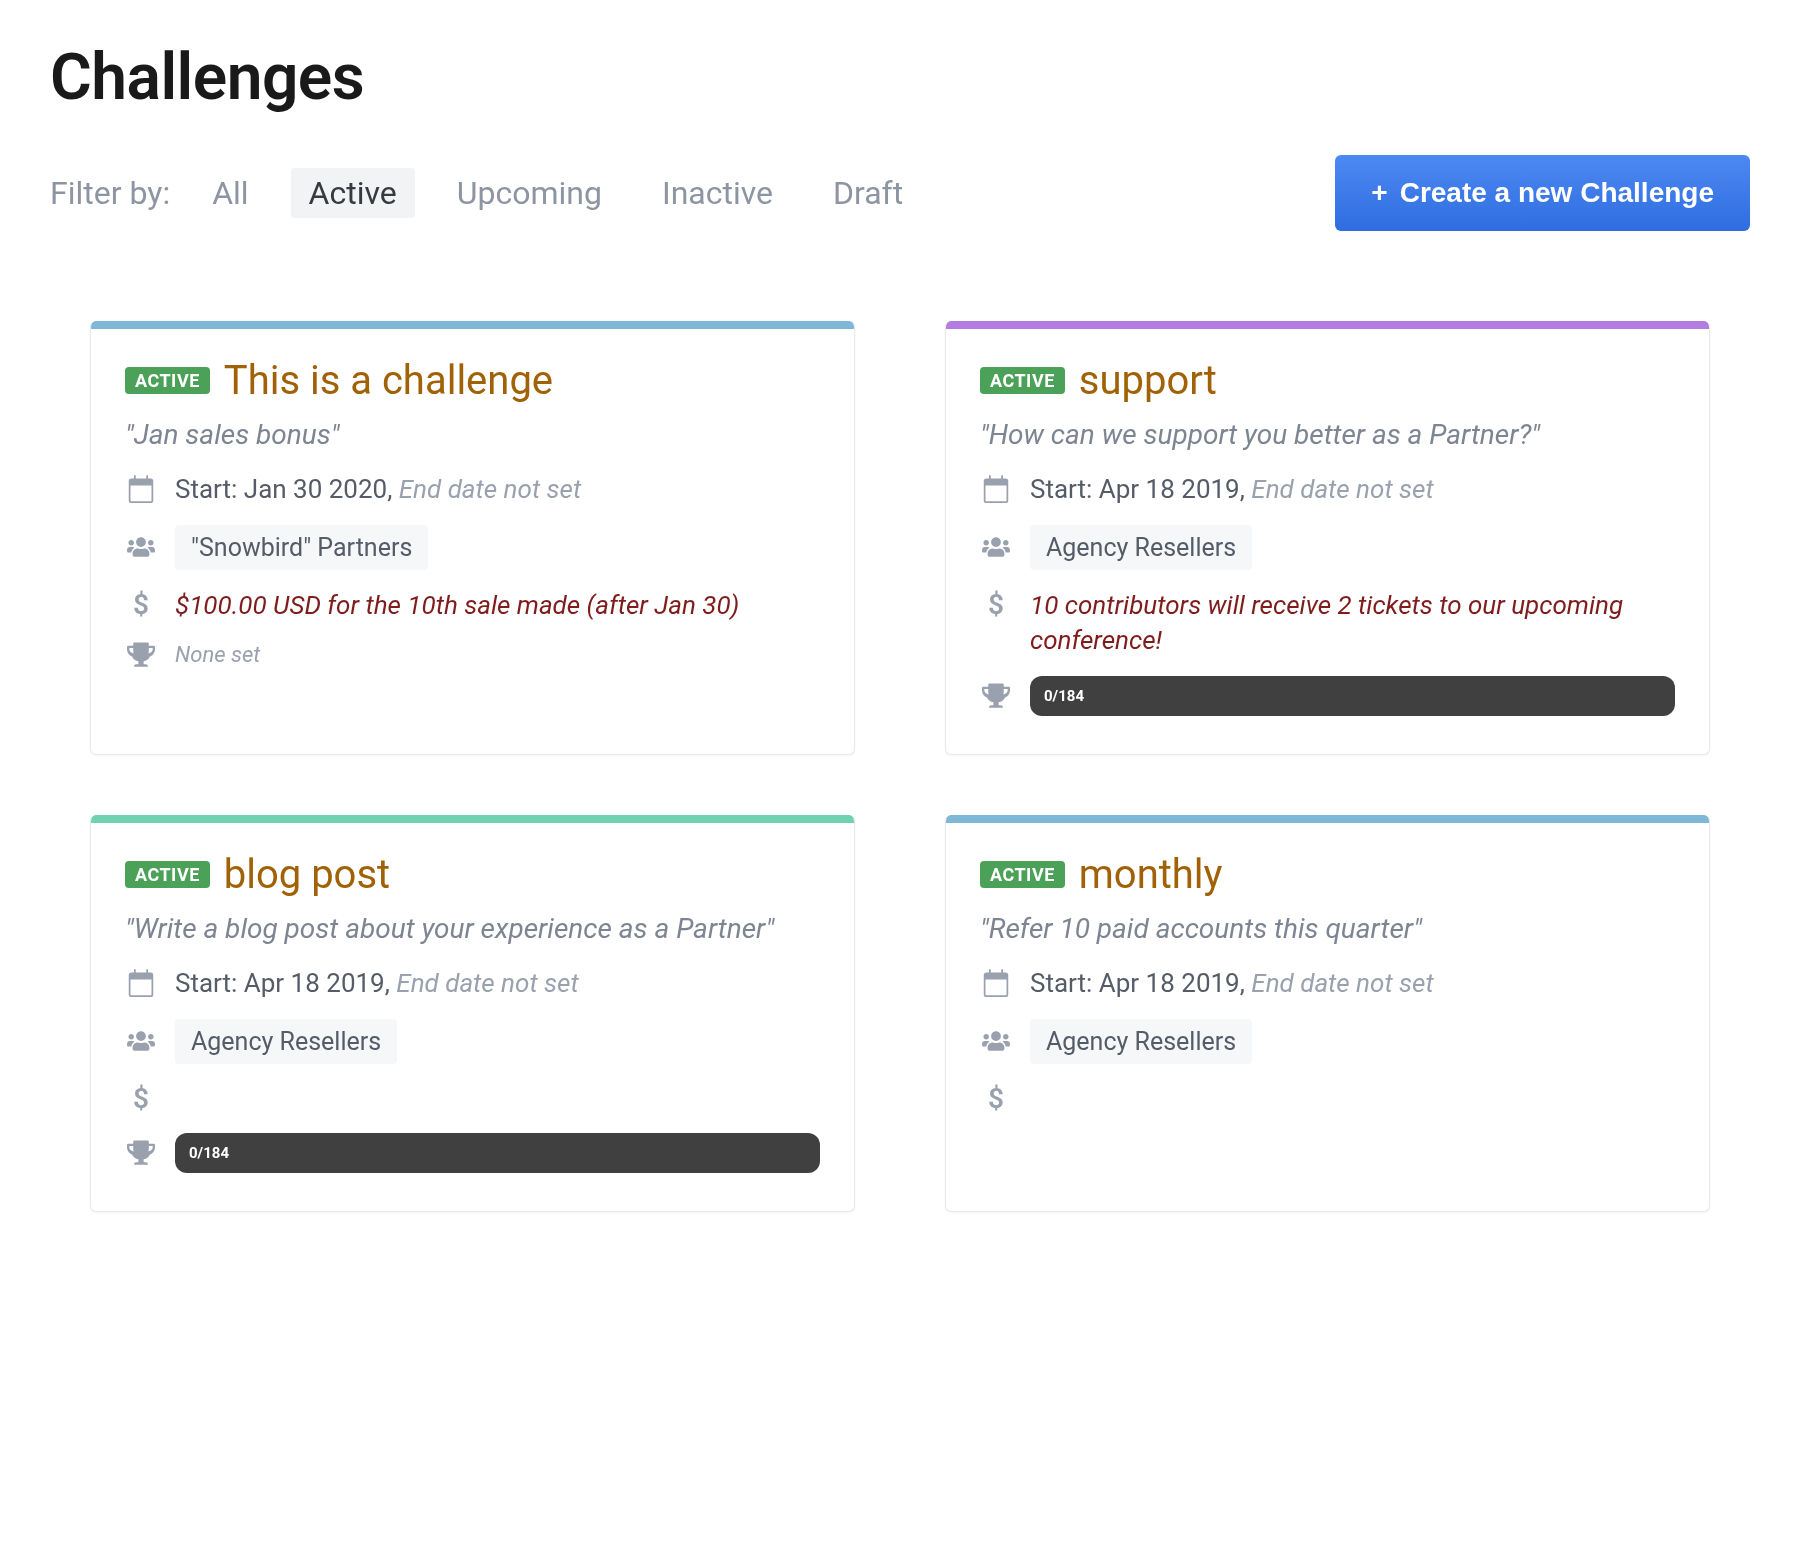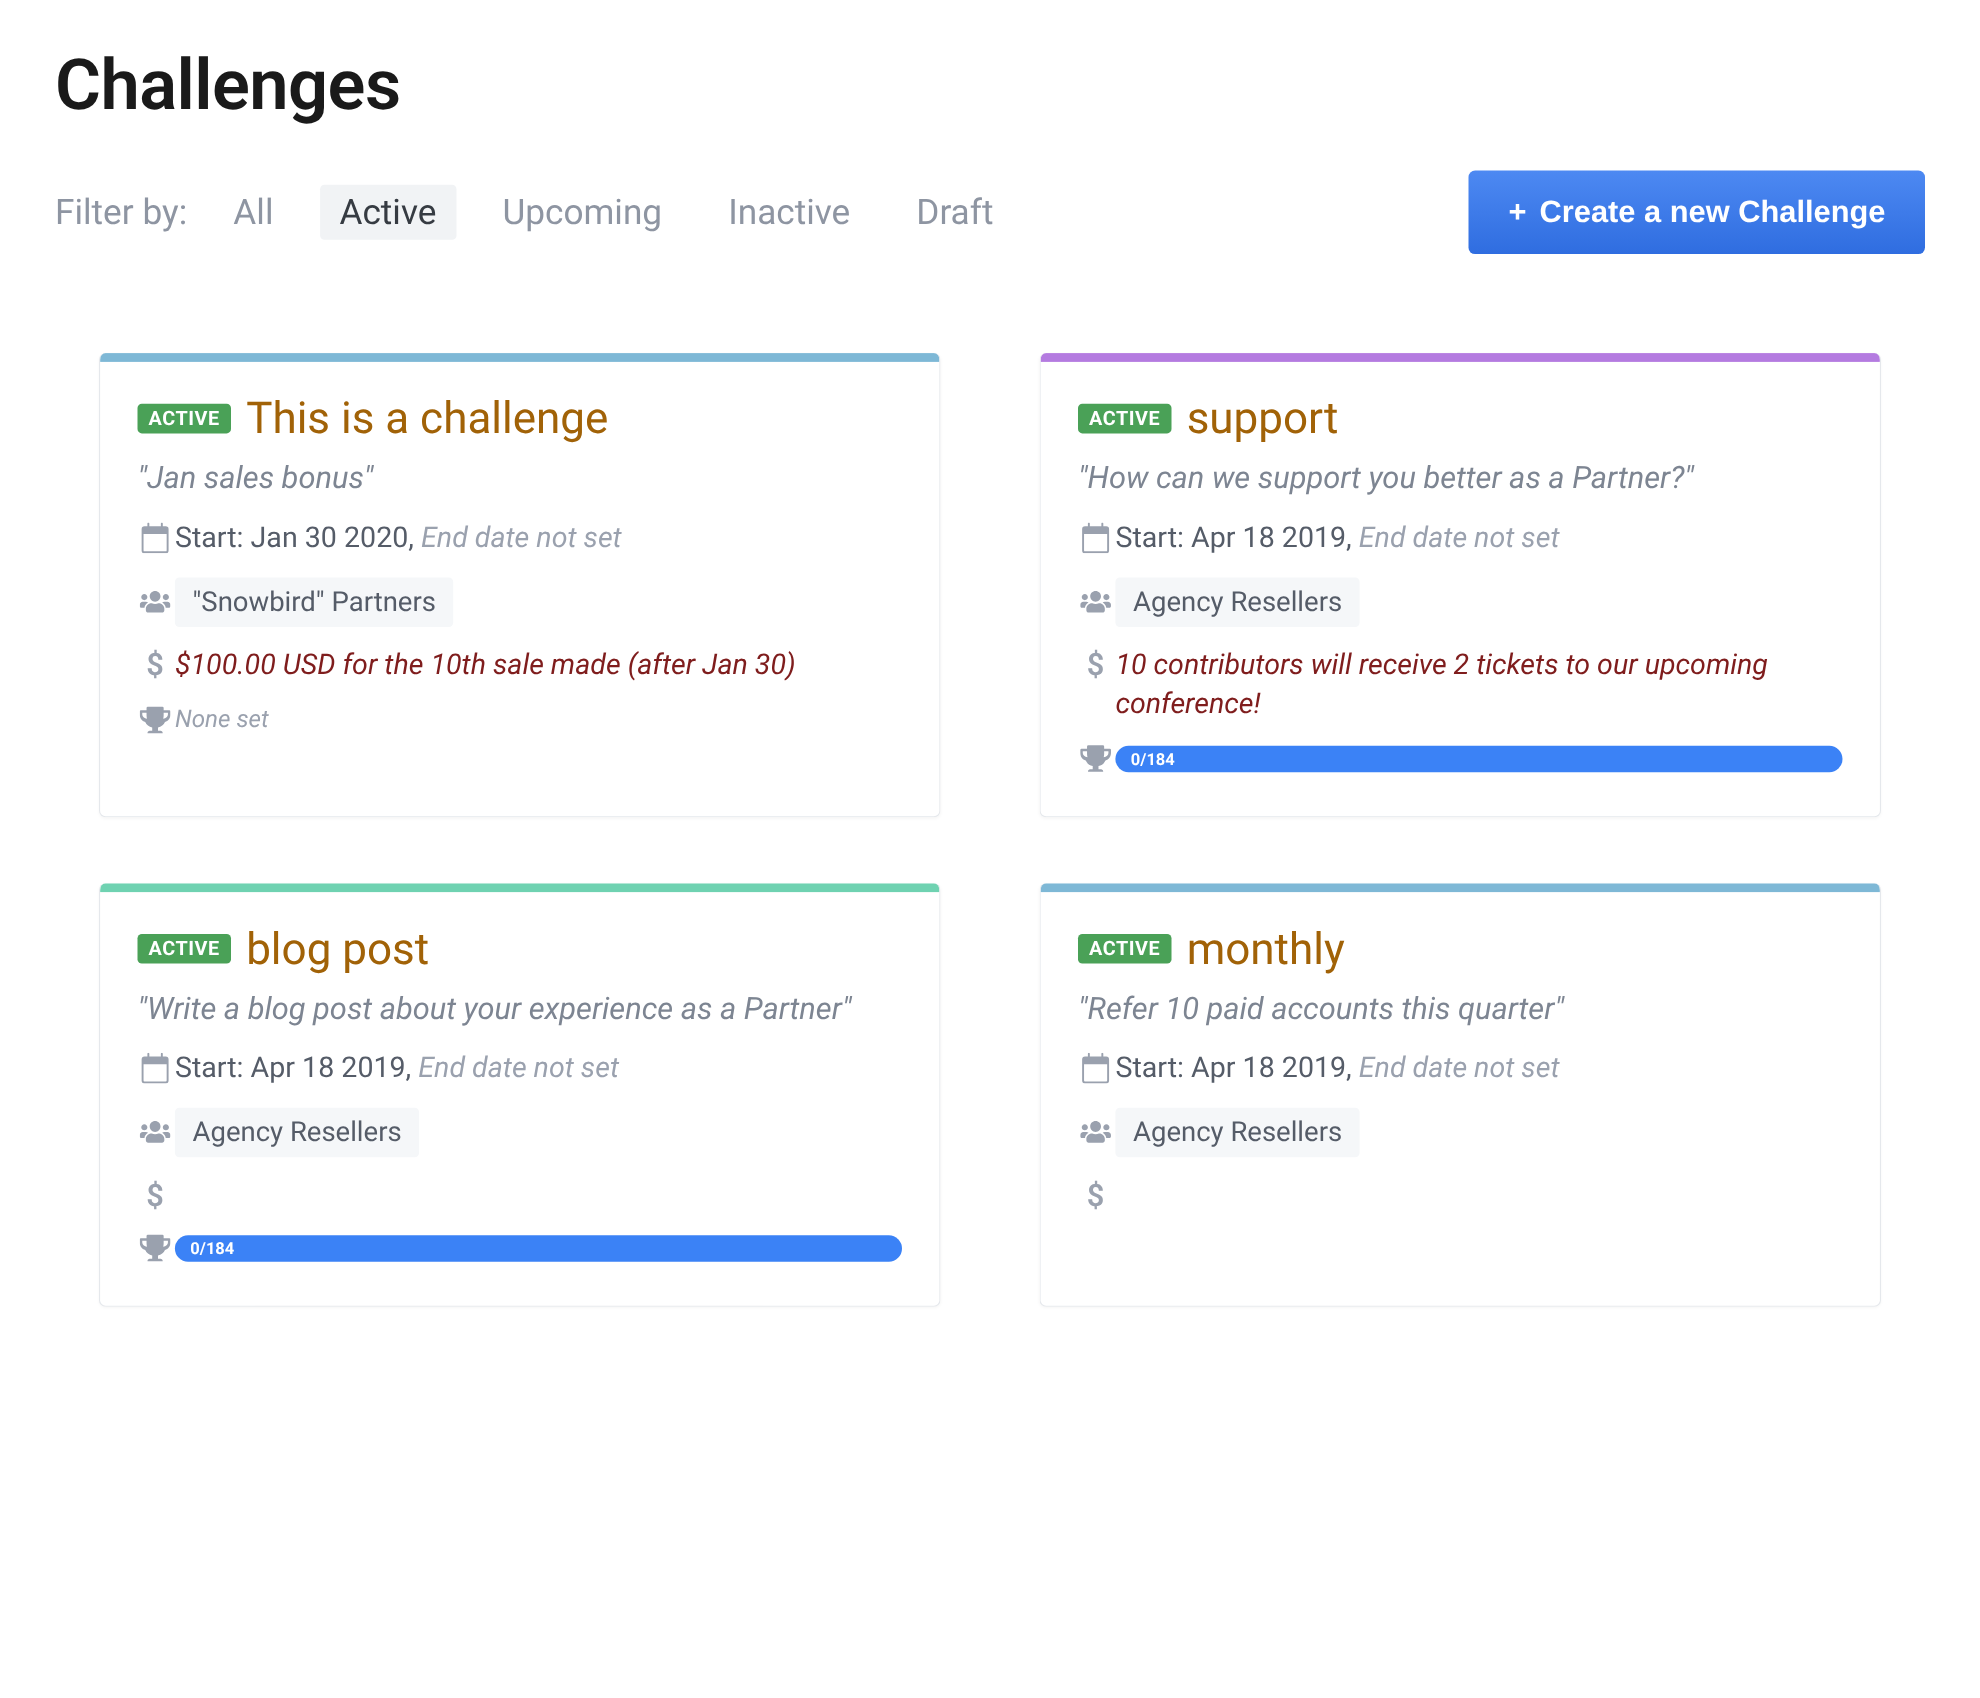--- a/index.html
+++ b/index.html
@@ -102,21 +102,21 @@
   .subtitle {
     color: #7d8592;
     font-style: italic;
     font-size: 28px;
     margin-bottom: 18px;
     line-height: 1.35;
   }
   .row {
     display: flex;
     align-items: center;
-    gap: 2px;
+    gap: 18px;
     margin-bottom: 18px;
   }
   .row.align-top { align-items: flex-start; }
   .row-icon {
     width: 32px;
     flex-shrink: 0;
     display: flex;
     justify-content: center;
     color: #9aa1ae;
   }
@@ -146,22 +146,22 @@
     font-size: 26px;
     line-height: 1.35;
   }
   .none-set {
     color: #9aa1ae;
     font-style: italic;
     font-size: 22px;
   }
   .progress-bar {
     flex: 1;
-    height: 24px;
-    background: #3b82f6;
+    height: 40px;
+    background: #404040;
     border-radius: 12px;
     position: relative;
     overflow: hidden;
   }
   .progress-text {
     position: absolute;
     left: 14px;
     top: 50%;
     transform: translateY(-50%);
     color: #fff;

